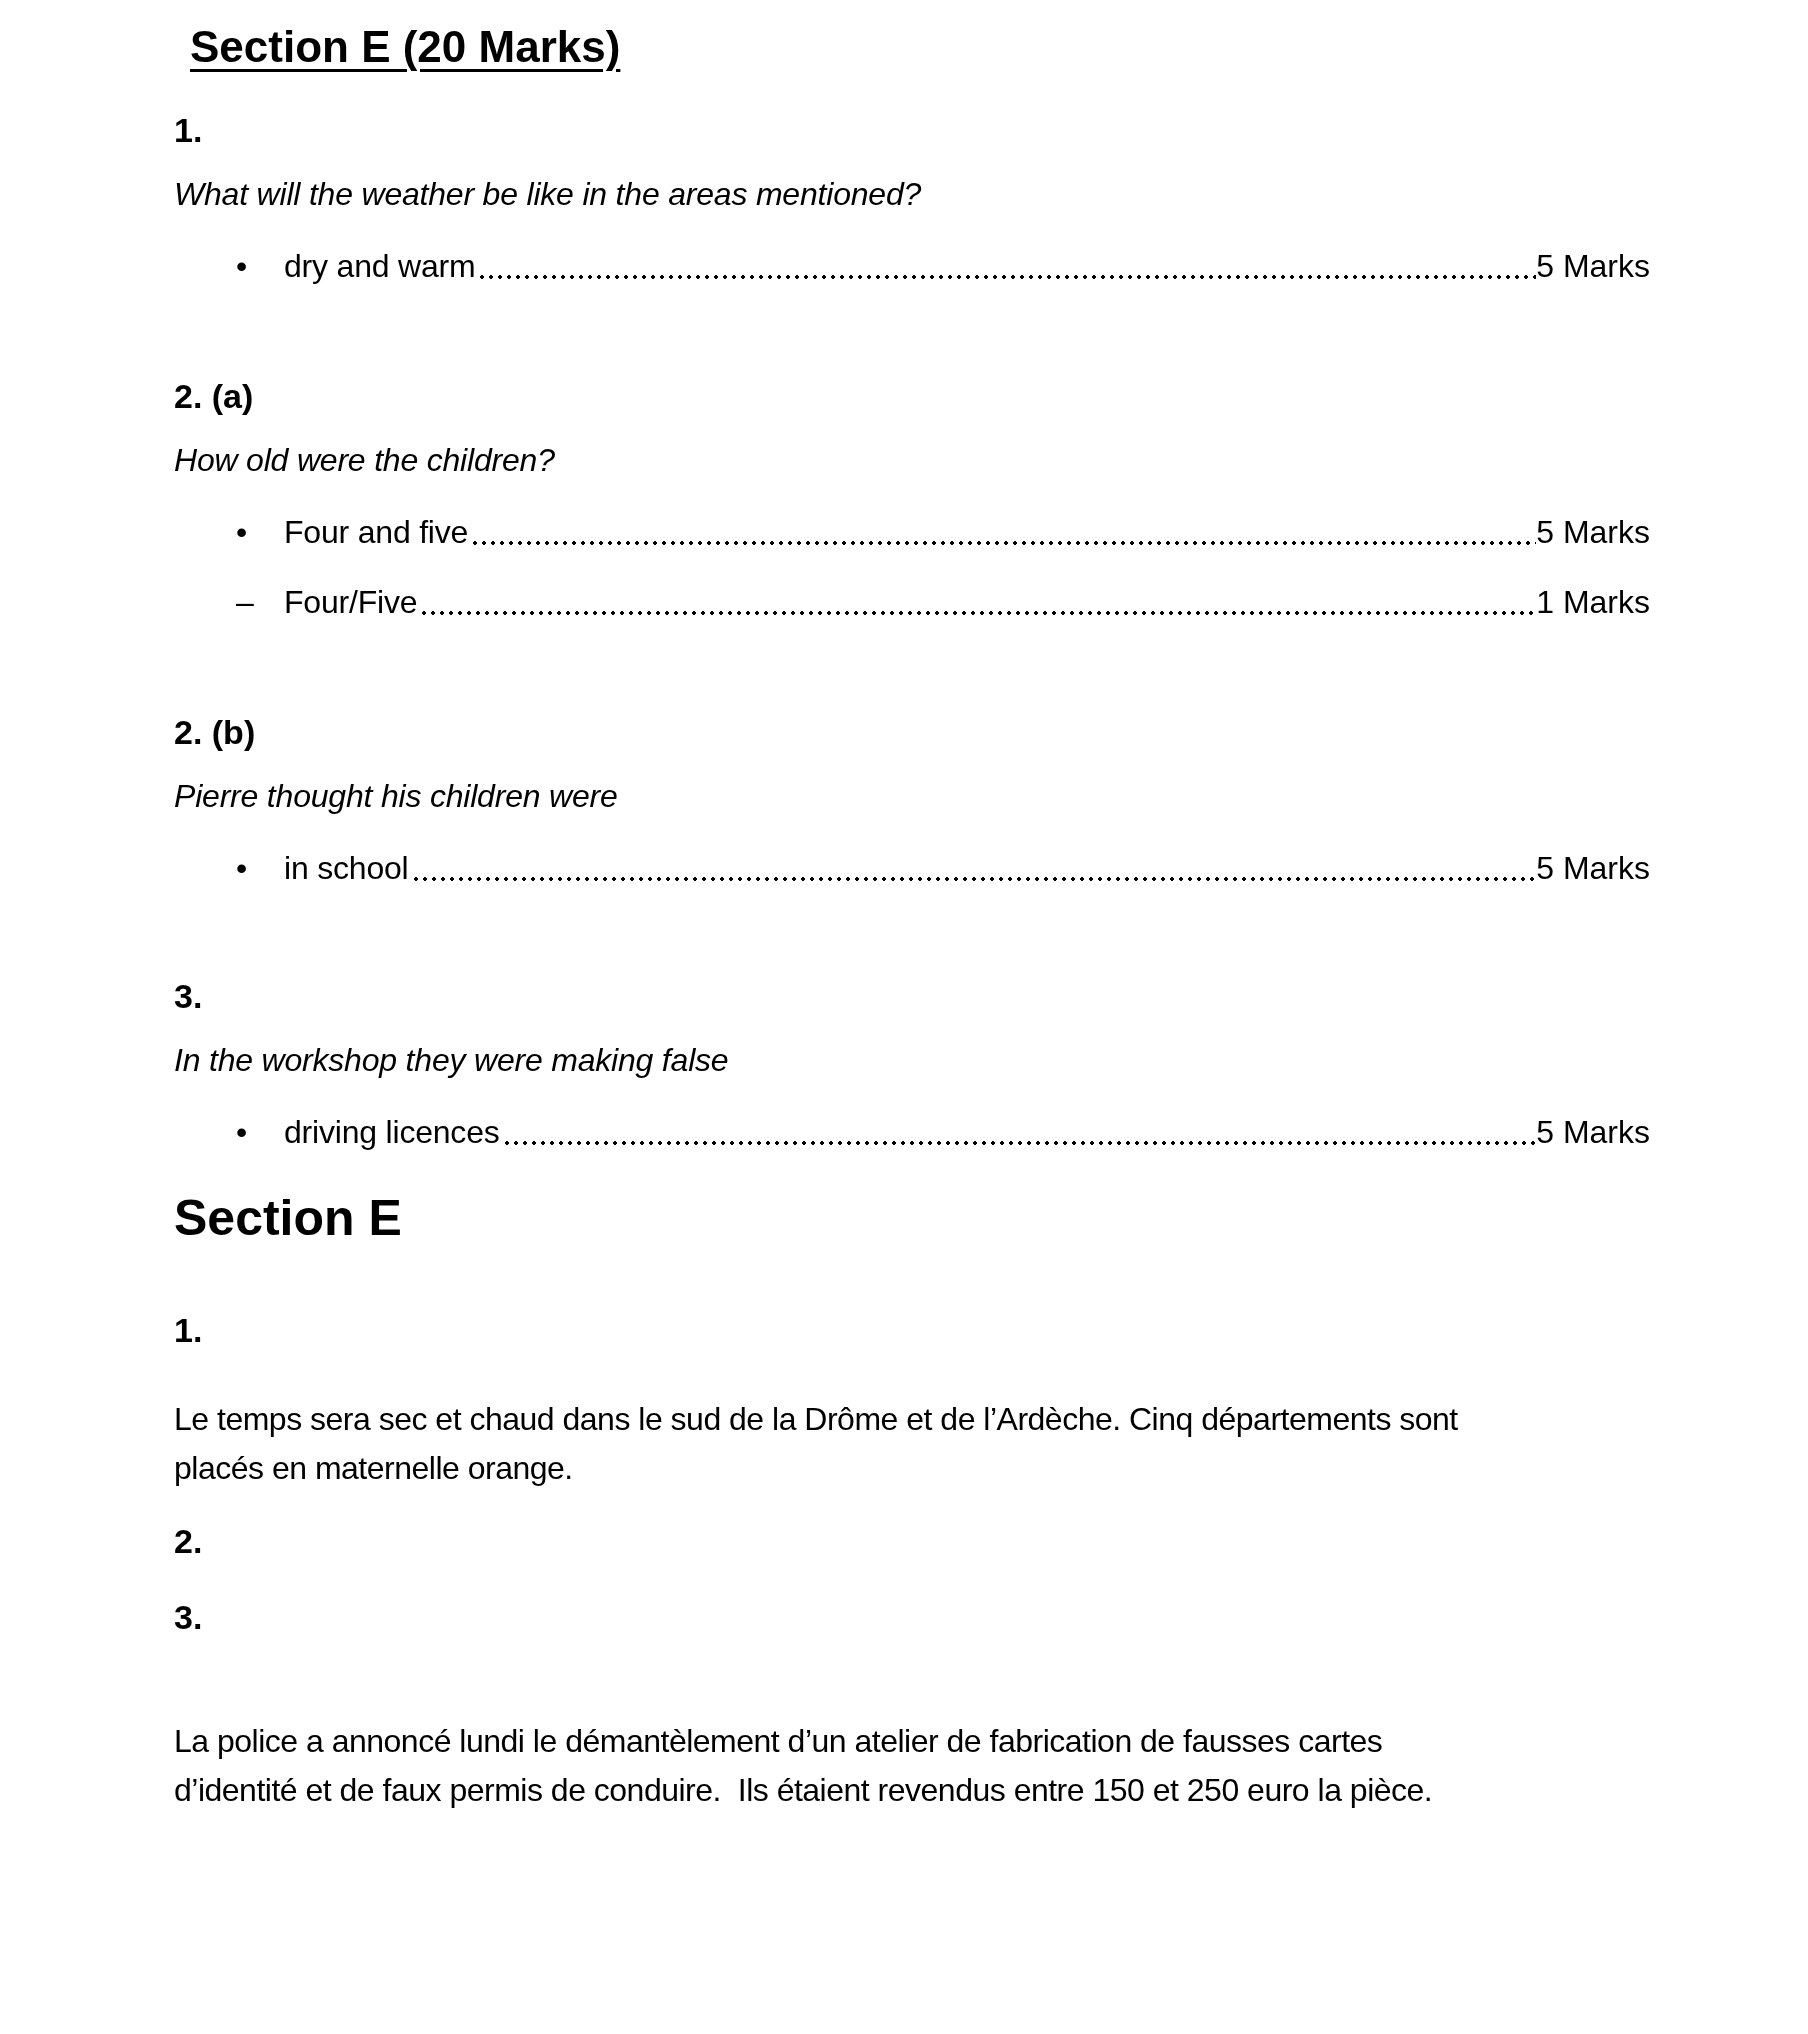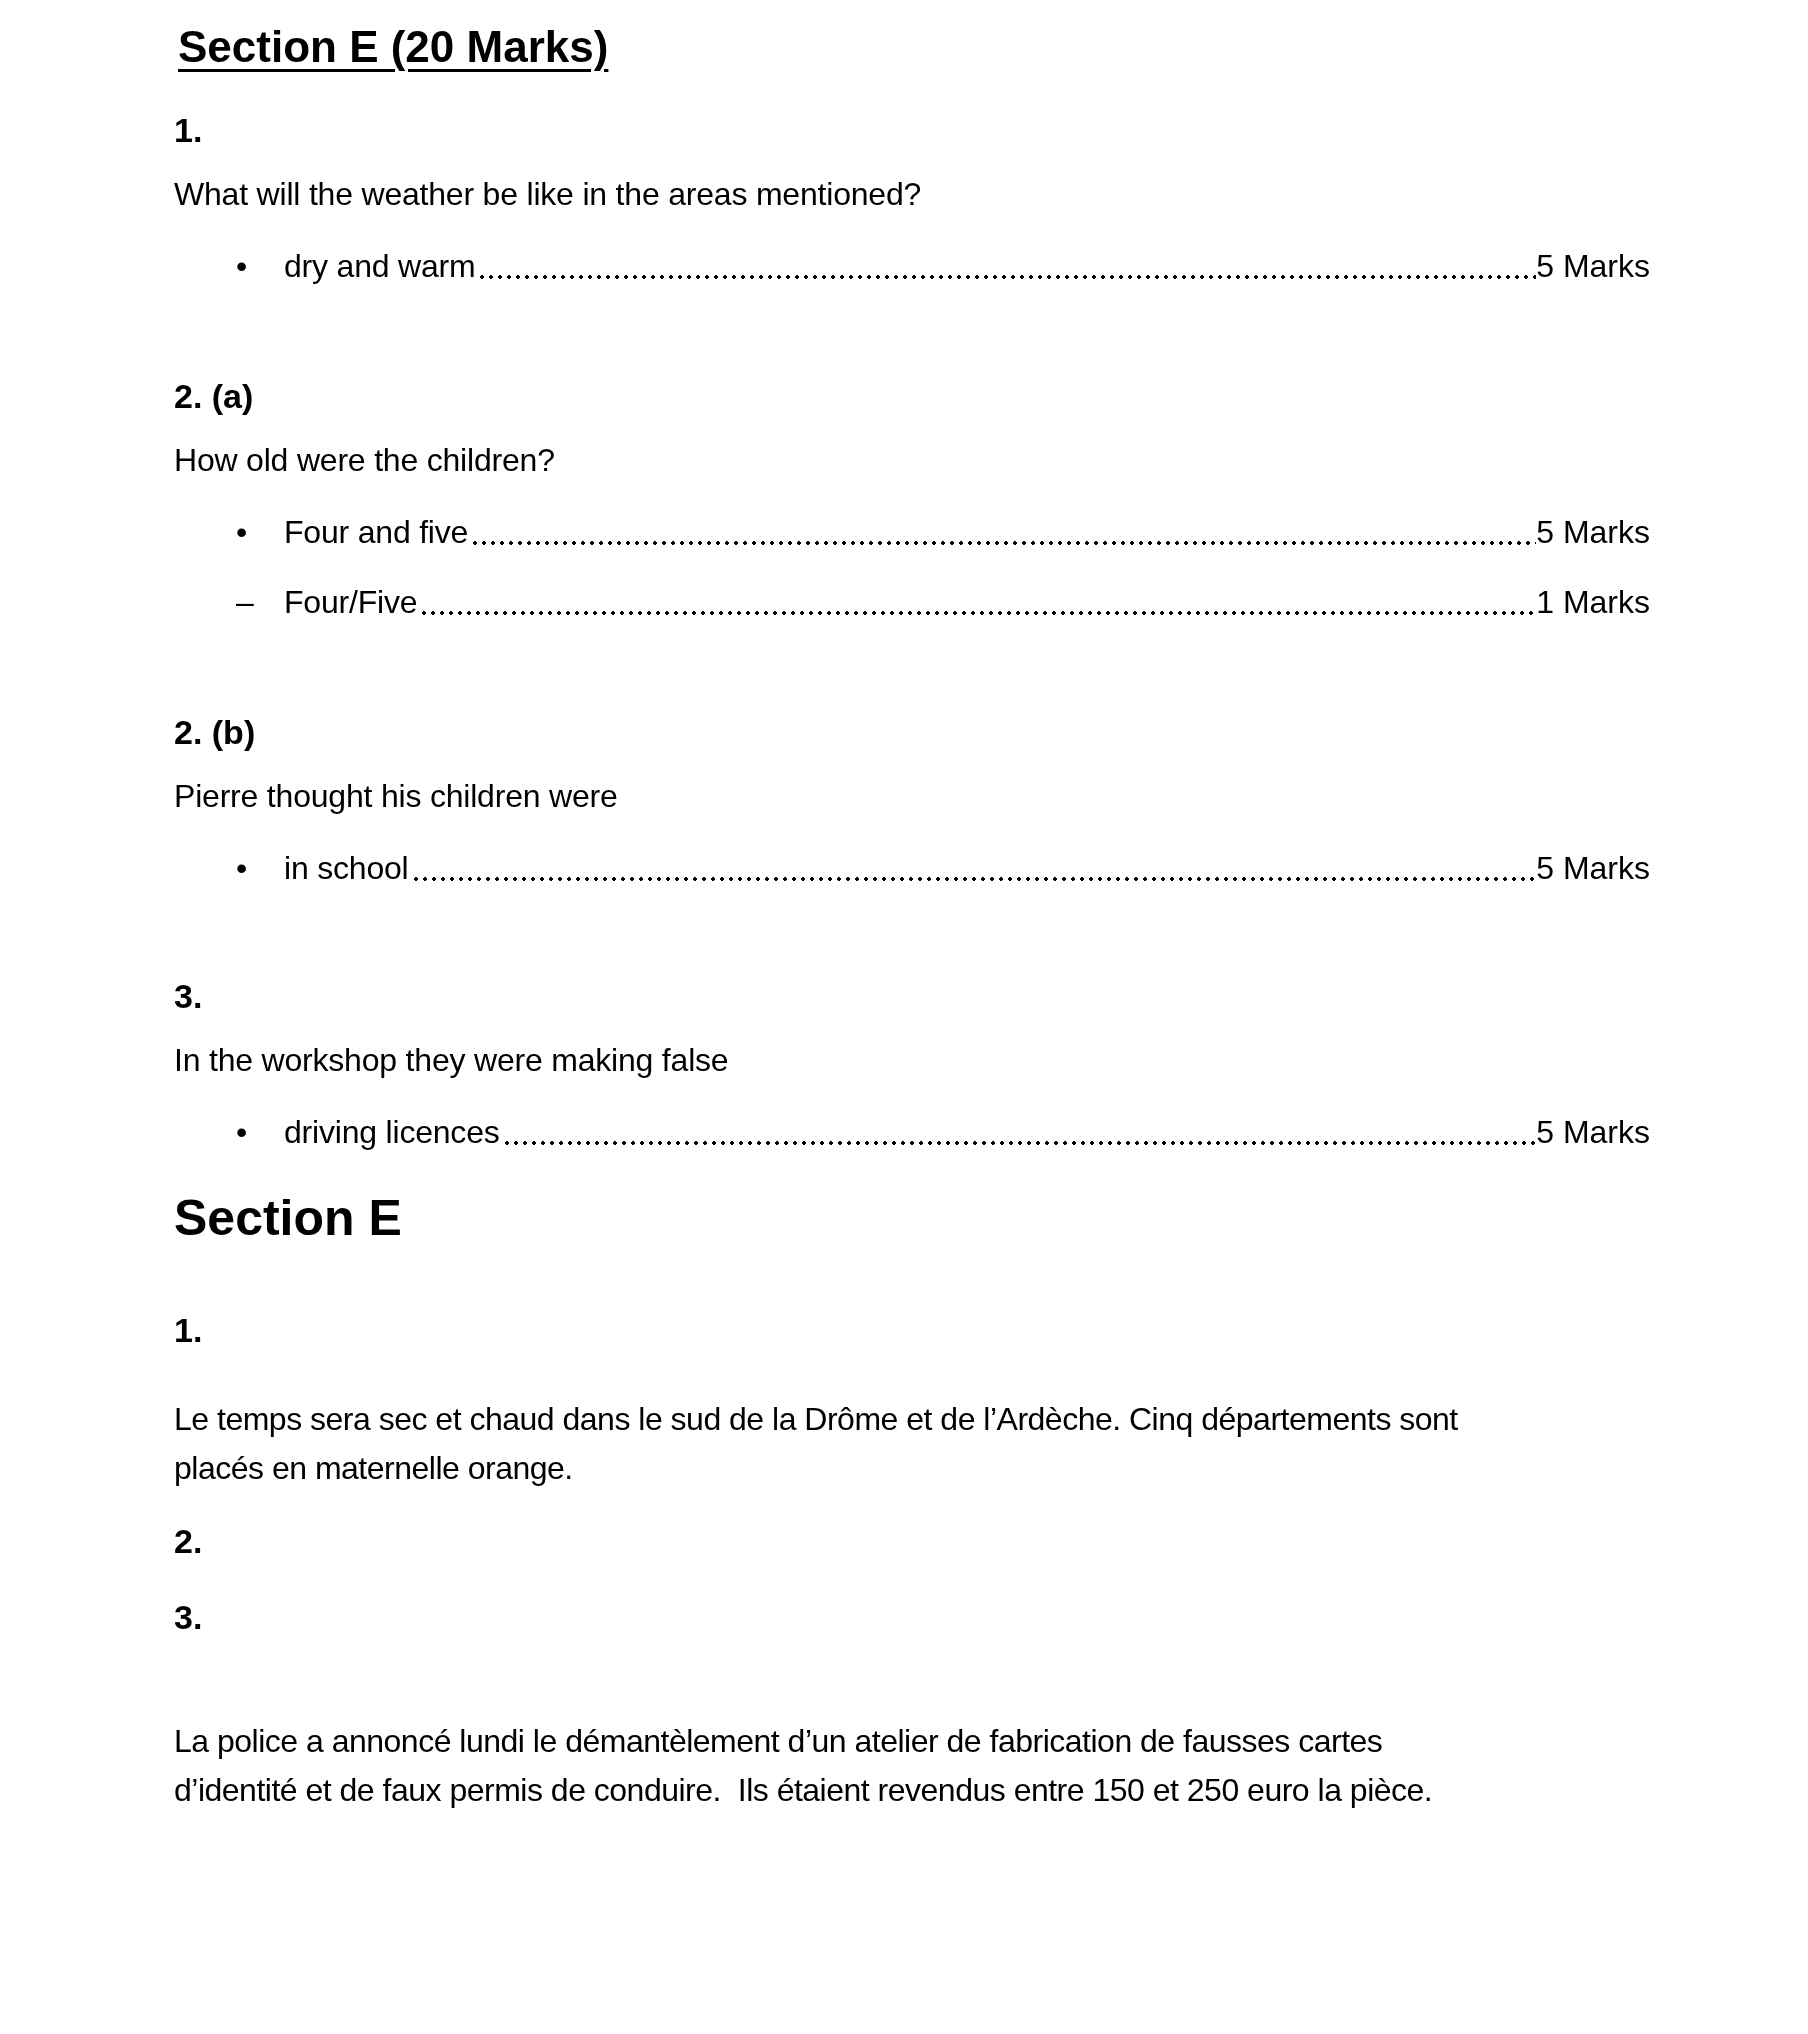--- a/index.html
+++ b/index.html
@@ -16,29 +16,30 @@
     min-height: 2035px;
     padding: 20px 159px 30px 174px;
   }
   .h1 {
     font-size: 44px;
     font-weight: 700;
     line-height: 54px;
     text-decoration: underline;
     text-decoration-thickness: 3px;
     text-underline-offset: 7px;
-    margin: 4px;
+    margin: 16px;
   }
   .num {
     font-size: 34px;
     font-weight: 700;
     line-height: 40px;
   }
   .question {
     font-size: 32px;
+    font-style: italic;
     line-height: 40px;
     letter-spacing: -0.2px;
   }
   .opt-row {
     display: flex;
     align-items: baseline;
     font-size: 32px;
     line-height: 40px;
     padding-left: 62px;
   }

